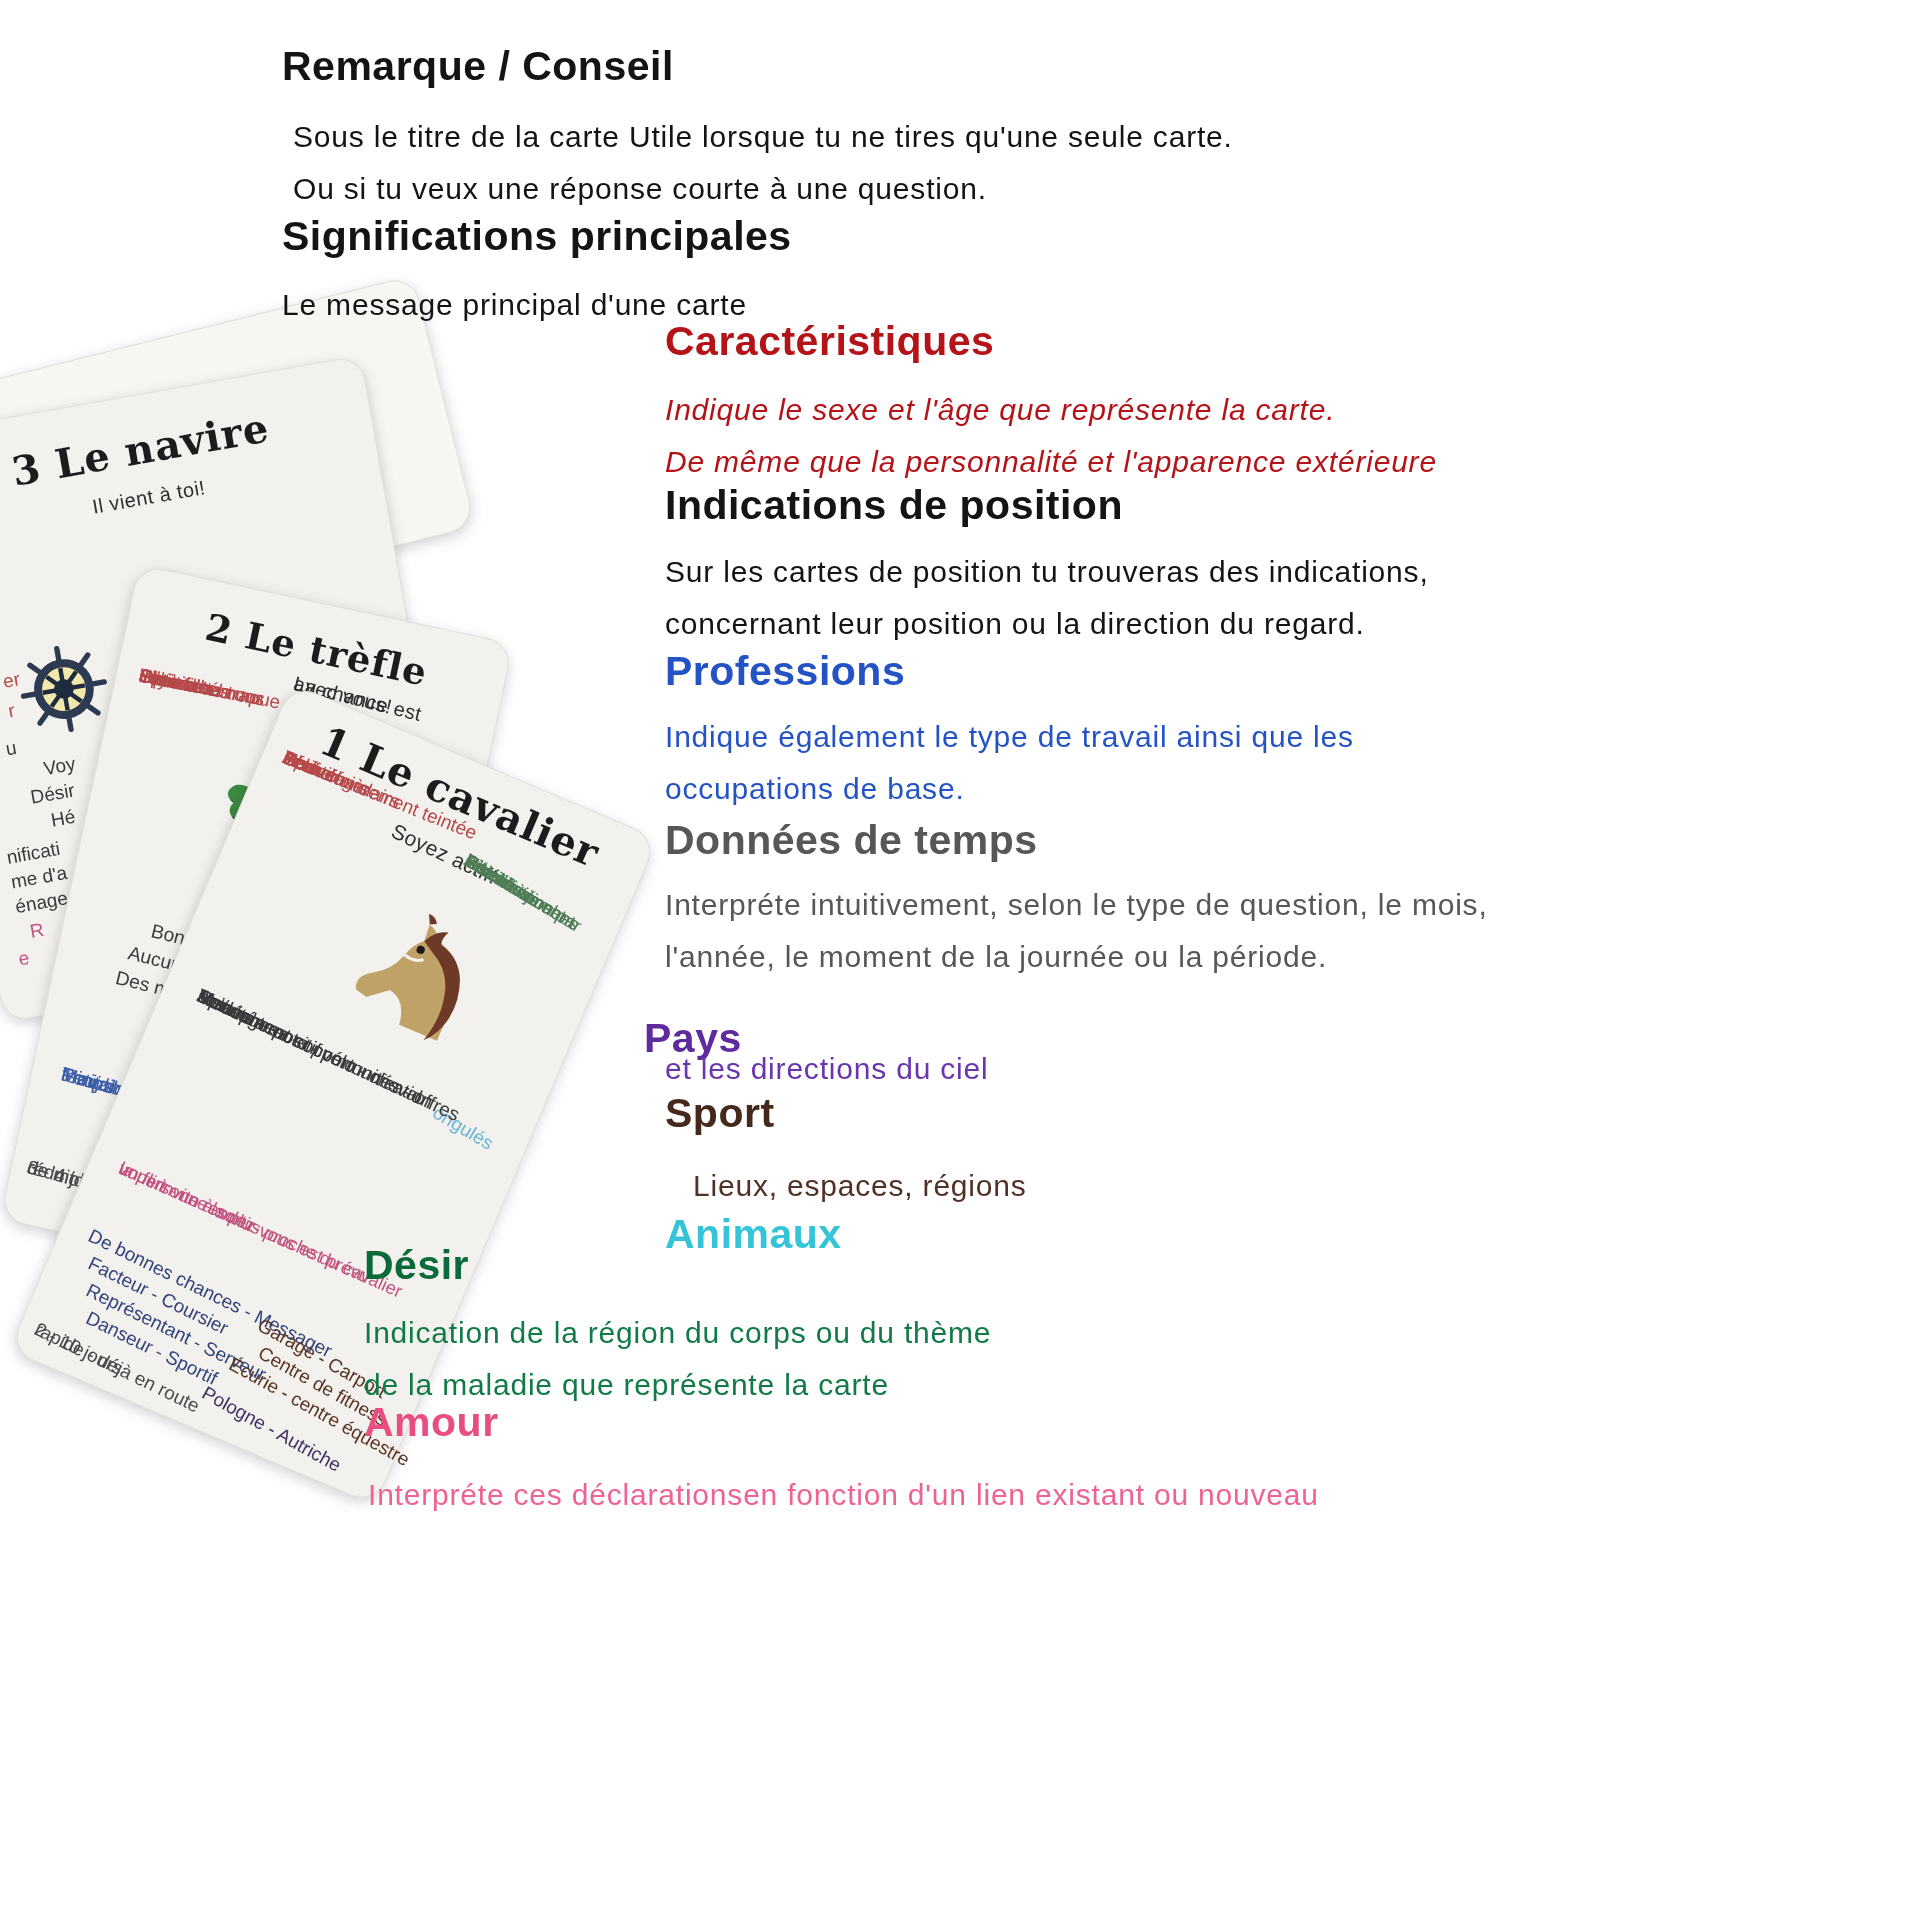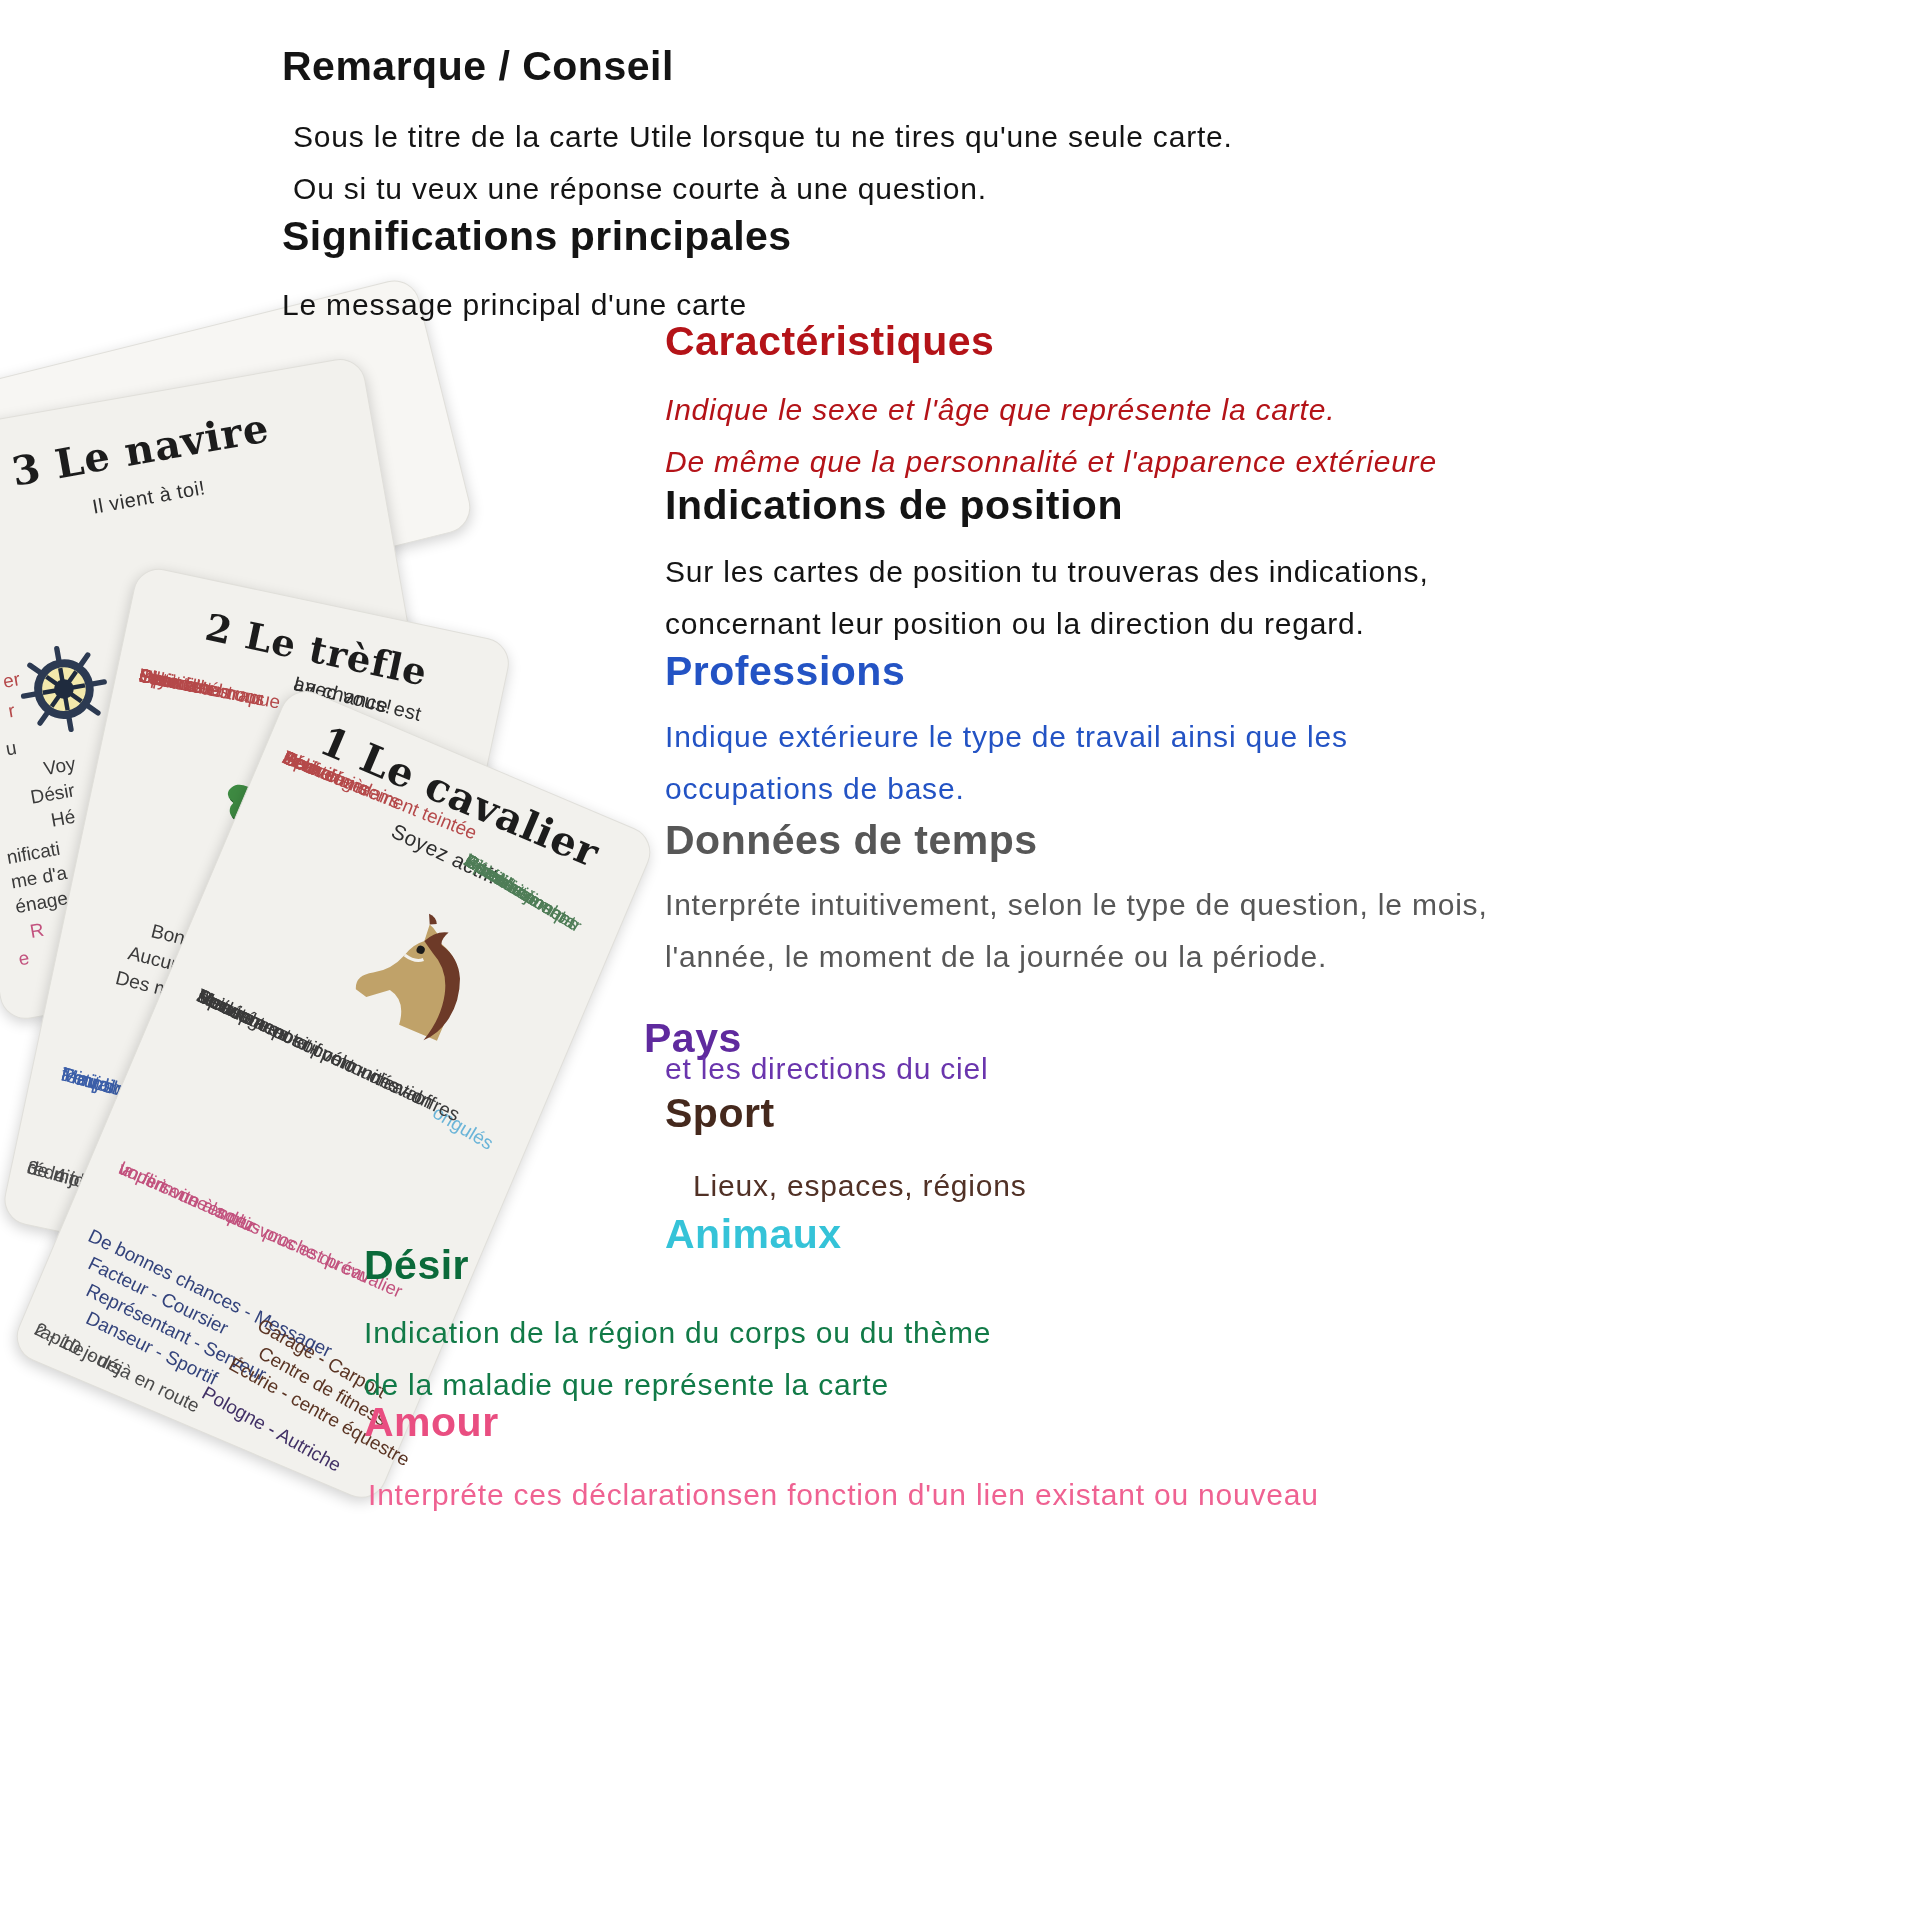--- a/index.html
+++ b/index.html
@@ -229,21 +229,21 @@
   </div>
   <div class="sec" style="left:665px;top:546px;z-index:5;">
     <div class="b c-black">Sur les cartes de position tu trouveras des indications,</div>
     <div class="b c-black">concernant leur position ou la direction du regard.</div>
   </div>
 
   <div class="sec" style="left:665px;top:649px;z-index:5;">
     <div class="h c-blue">Professions</div>
   </div>
   <div class="sec" style="left:665px;top:711px;z-index:5;">
-    <div class="b c-blue">Indique extérieure le type de travail ainsi que les</div>
+    <div class="b c-blue">Indique également le type de travail ainsi que les</div>
     <div class="b c-blue">occupations de base.</div>
   </div>
 
   <div class="sec" style="left:665px;top:818px;z-index:5;">
     <div class="h c-gray">Données de temps</div>
   </div>
   <div class="sec" style="left:665px;top:879px;z-index:5;">
     <div class="b c-gray">Interpréte intuitivement, selon le type de question, le mois,</div>
     <div class="b c-gray">l'année, le moment de la journée ou la période.</div>
   </div>

